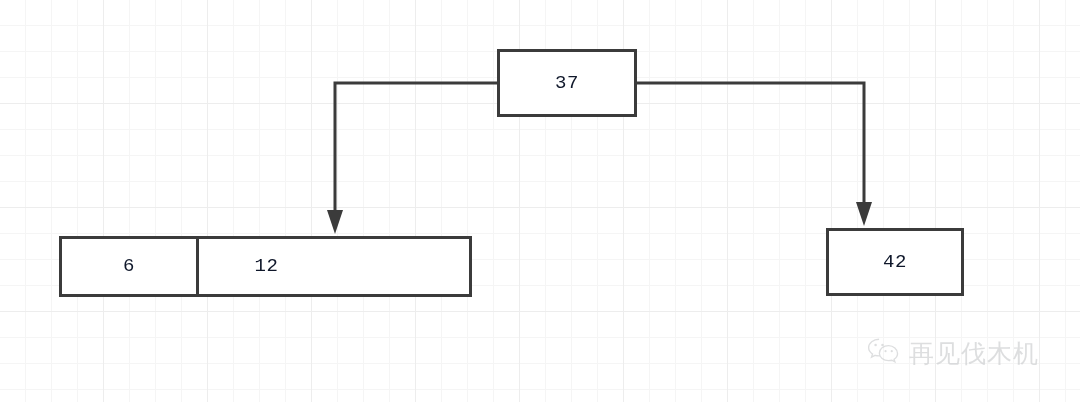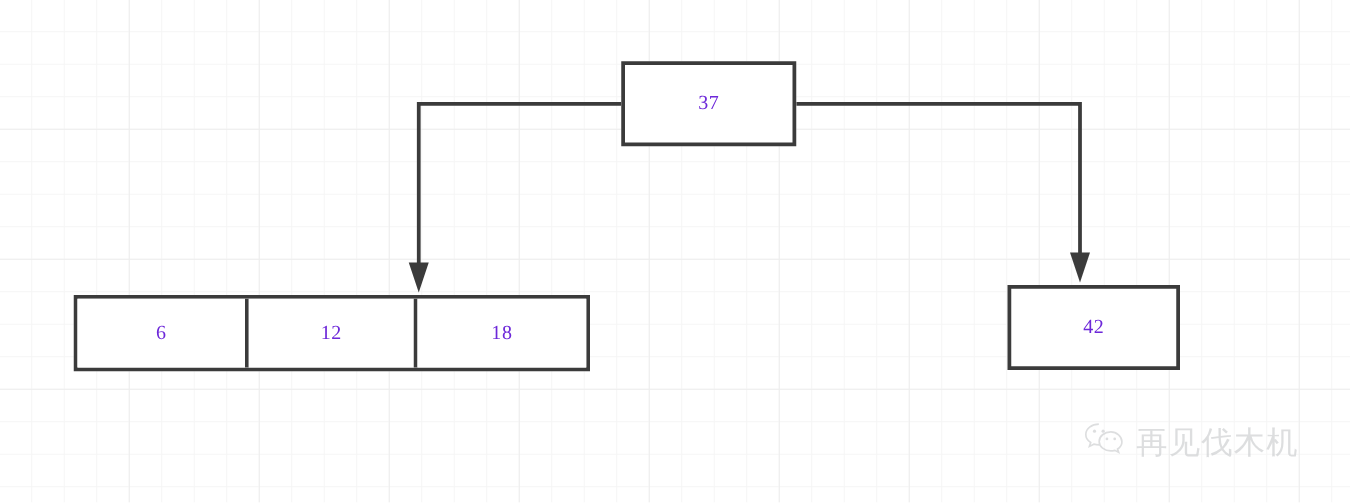--- a/index.html
+++ b/index.html
@@ -36,37 +36,37 @@
   .node-box {
     position: absolute;
     box-sizing: border-box;
     background: #ffffff;
     border: 3px solid #3b3b3b;
     display: flex;
     align-items: center;
     justify-content: center;
   }
   .node-label {
-    font-family: Liberation Serif, serif;
-    font-size: 16px;
-    color: #6d28d9;
+    font-family: Liberation Mono, monospace;
+    font-size: 19px;
+    color: #0f172a;
     letter-spacing: 0.5px;
     line-height: 1;
     user-select: none;
   }
   
   #node-root {
     left: 497px;
     top: 49px;
     width: 140px;
     height: 68px;
   }
   
   #node-right {
-    left: 806px;
+    left: 826px;
     top: 228px;
     width: 138px;
     height: 68px;
   }
   
   #node-left-array {
     position: absolute;
     left: 59px;
     top: 236px;
     width: 413px;
@@ -139,23 +139,20 @@
     <span class="node-label">37</span>
   </div>
 
   <div id="node-left-array">
     <div class="array-cell" id="cell-0">
       <span class="node-label">6</span>
     </div>
     <div class="array-cell" id="cell-1">
       <span class="node-label">12</span>
     </div>
-    <div class="array-cell" id="cell-2">
-      <span class="node-label">18</span>
-    </div>
   </div>
 
   <div class="node-box" id="node-right">
     <span class="node-label">42</span>
   </div>
 
   <div id="watermark">
     <svg class="wm-logo" viewBox="0 0 40 34" xmlns="http://www.w3.org/2000/svg">
       <g fill="none" stroke="#c9cbcd" stroke-width="1.6">
         <path d="M15.4 3.2C8.6 3.2 3.1 7.6 3.1 13.0c0 3.1 1.8 5.8 4.6 7.6l-1.2 3.6 4.2-2.1c1.5 0.4 3.1 0.6 4.7 0.6 0.4 0 0.8 0 1.2-0.1"></path>

